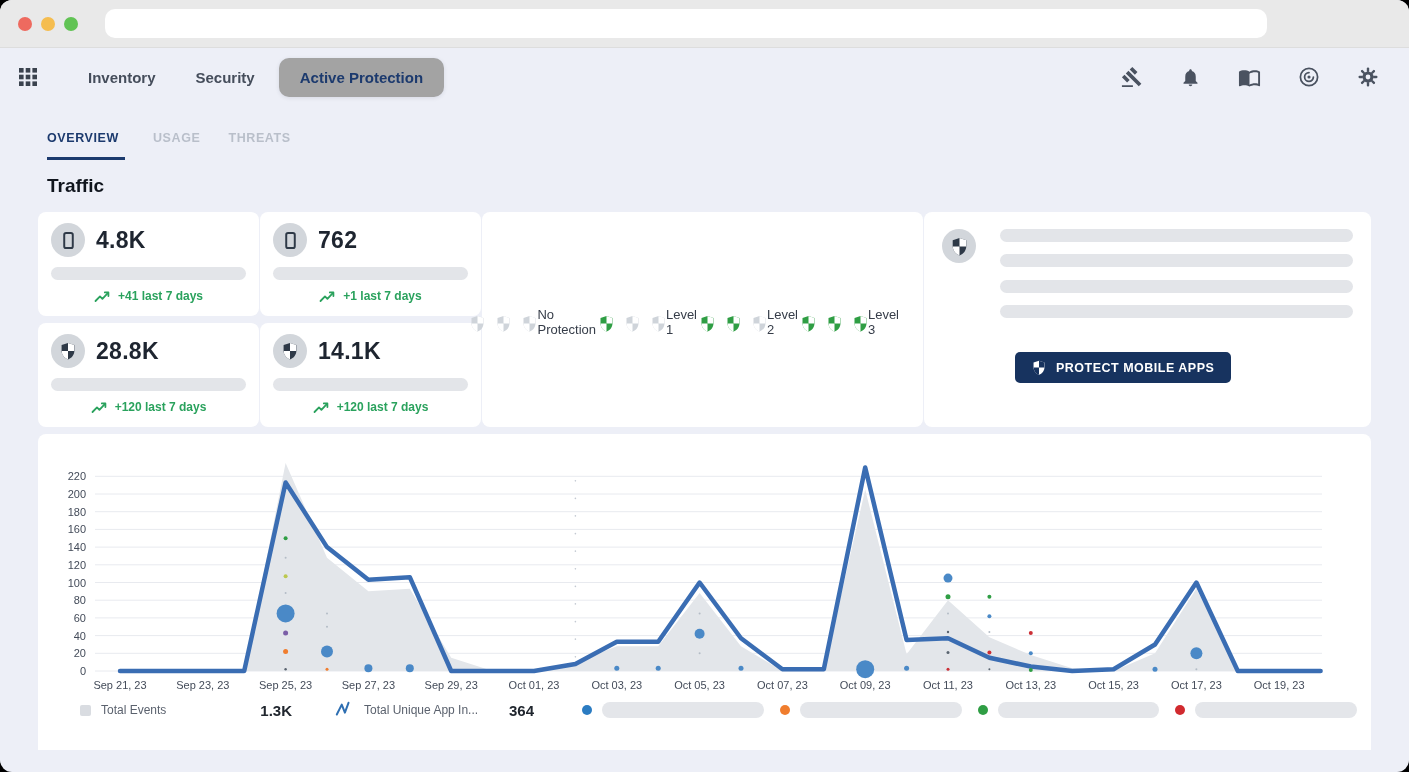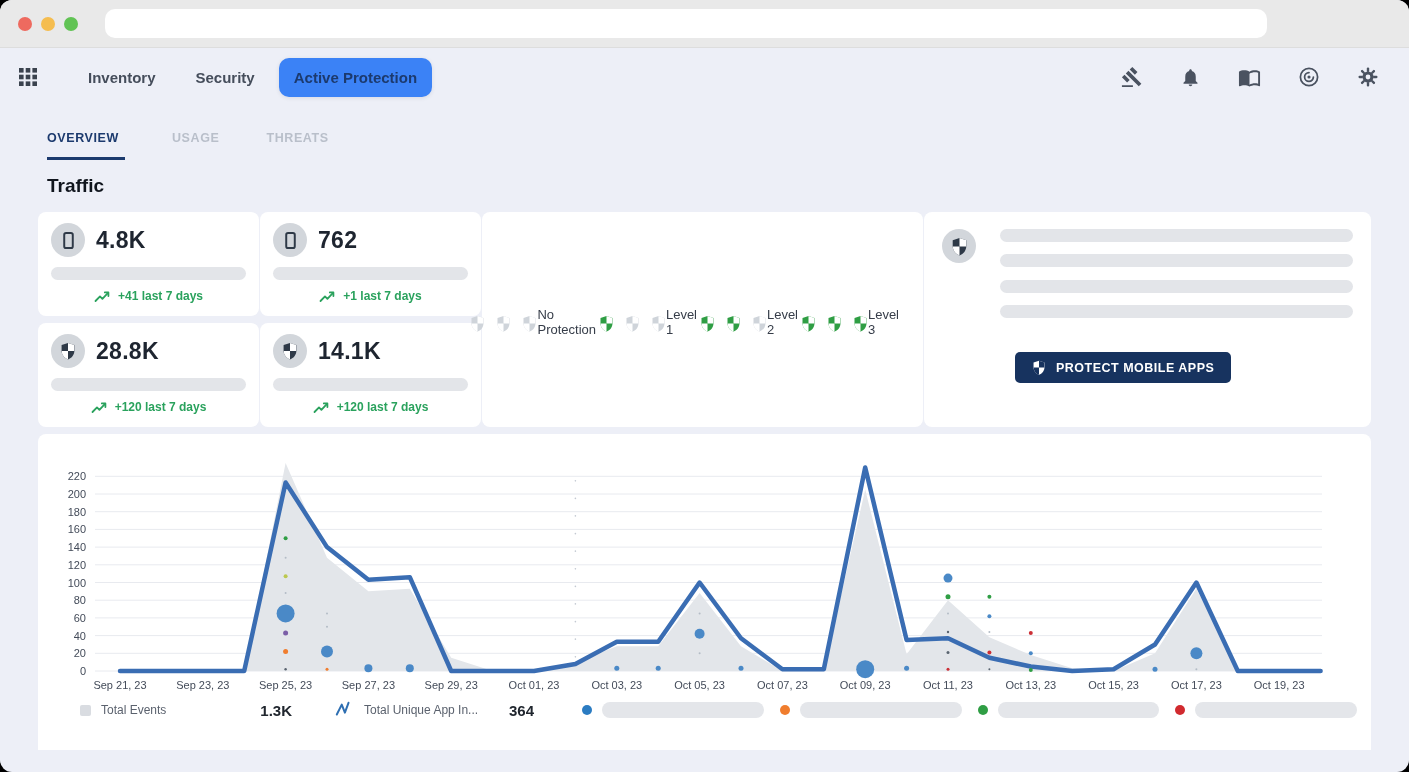--- a/index.html
+++ b/index.html
@@ -11,26 +11,26 @@
   .traffic { display: flex; gap: 9px; }
   .traffic span { width: 14px; height: 14px; border-radius: 50%; display: block; }
   .t-red { background: #ee6a5f; } .t-yellow { background: #f5bd4f; } .t-green { background: #61c354; }
   .url-bar { margin-left: 27px; width: 1162px; height: 29px; background: #ffffff; border-radius: 10px; }
 
   
   .nav-bar { height: 58px; display: flex; align-items: center; padding: 0 16px 0 14px; }
   .apps-btn { width: 28px; height: 28px; display: flex; align-items: center; justify-content: center; cursor: pointer; }
   .nav-items { display: flex; align-items: center; margin-left: 30px; gap: 8px; }
   .nav-item { font-size: 15px; font-weight: 600; color: #454d5b; padding: 10px 16px; cursor: pointer; white-space: nowrap; }
-  .nav-item.active { background: #3b82f6; color: #1c3a6e; font-weight: 700; border-radius: 10px; padding: 11px 15px; box-shadow: 0 1px 4px rgba(30,40,70,.10); text-align: right; }
+  .nav-item.active { background: #a3a3a3; color: #1c3a6e; font-weight: 700; border-radius: 10px; padding: 11px 21px; box-shadow: 0 1px 4px rgba(30,40,70,.10); text-align: right; }
   .nav-right { margin-left: auto; display: flex; align-items: center; gap: 37px; padding-right: 14px; }
   .nav-right .icon-btn { cursor: pointer; display: flex; }
 
   
-  .tabs { display: flex; gap: 47px; padding: 25px 0 0 47px; }
+  .tabs { display: flex; gap: 28px; padding: 25px 0 0 47px; }
   .tab { font-size: 12.5px; font-weight: 700; letter-spacing: .6px; color: #b9bfca; padding-bottom: 12px; cursor: pointer; }
   .tab.active { color: #1c3a6e; border-bottom: 3px solid #1c3a6e; padding-right: 6px; }
 
   .section-title { margin: 15px 0 15px 47px; font-size: 19px; font-weight: 700; color: #10151d; }
 
   
   .cards-row { display: flex; gap: 1px; margin: 0 38px; height: 215px; }
   .stat-stack { width: 221px; display: flex; flex-direction: column; gap: 7px; }
   .stat-card { background: #fff; border-radius: 8px; flex: 1; padding: 11px 13px; }
   .stat-head { display: flex; align-items: center; gap: 11px; }

